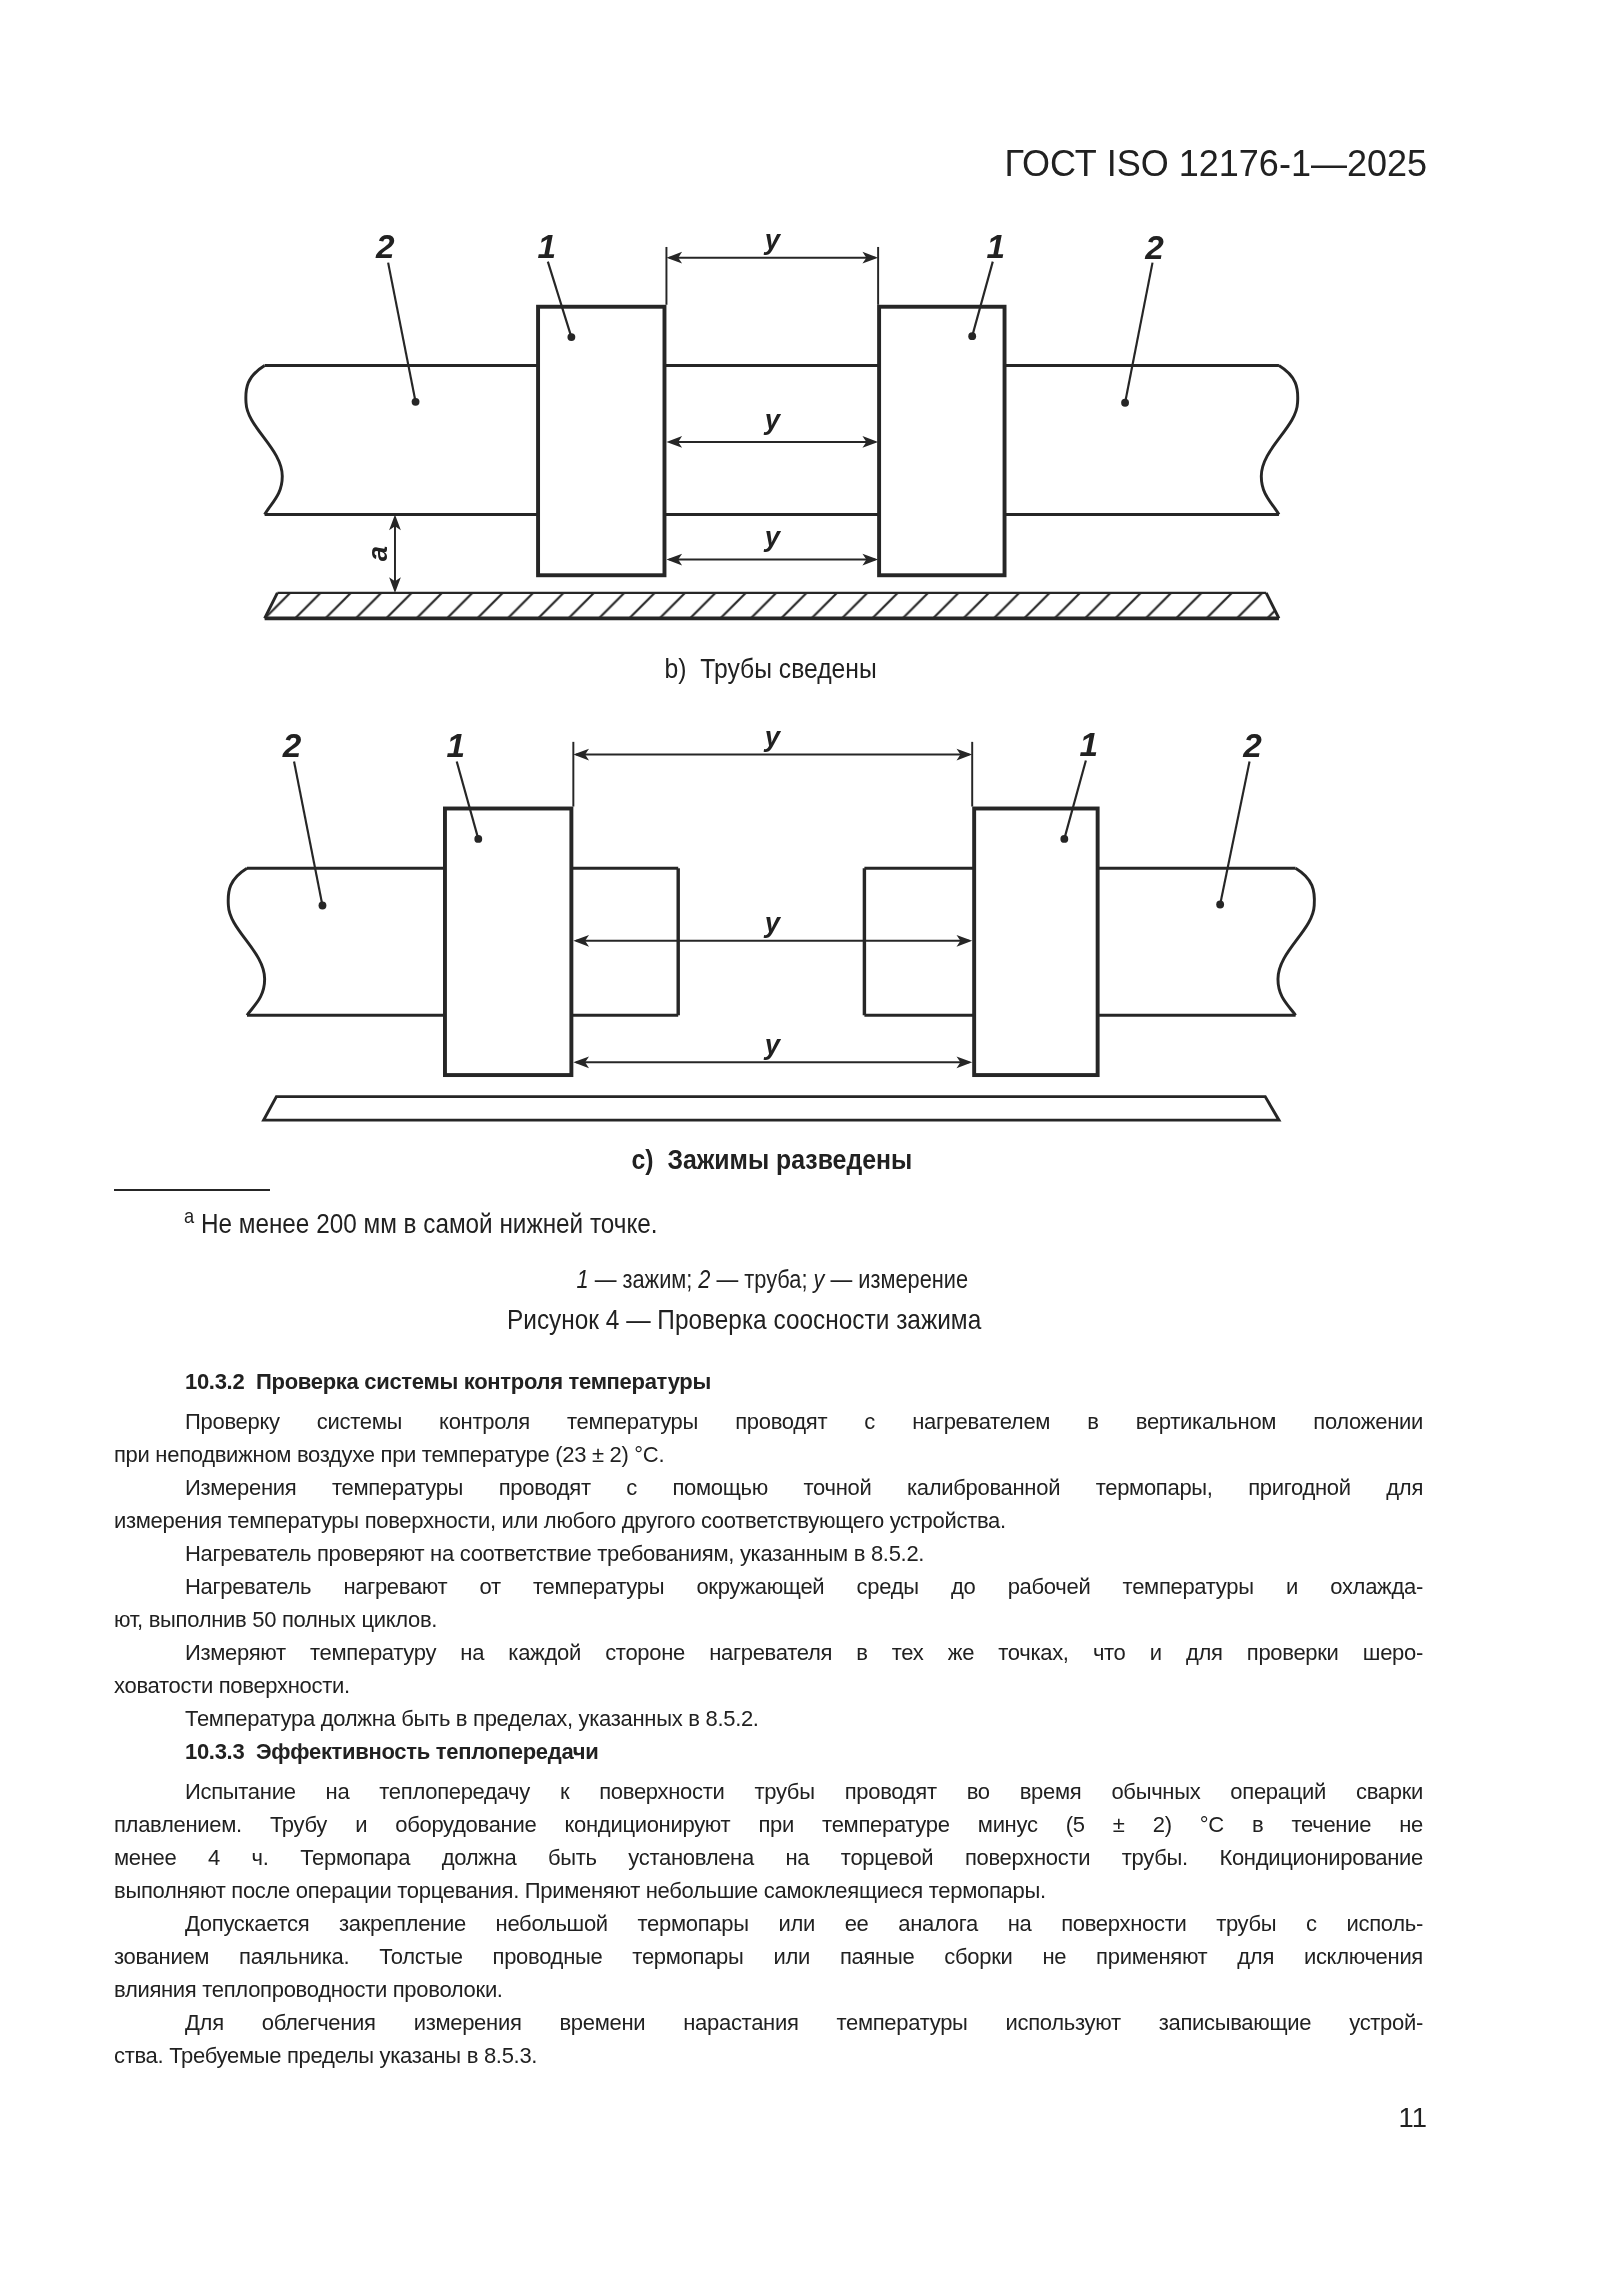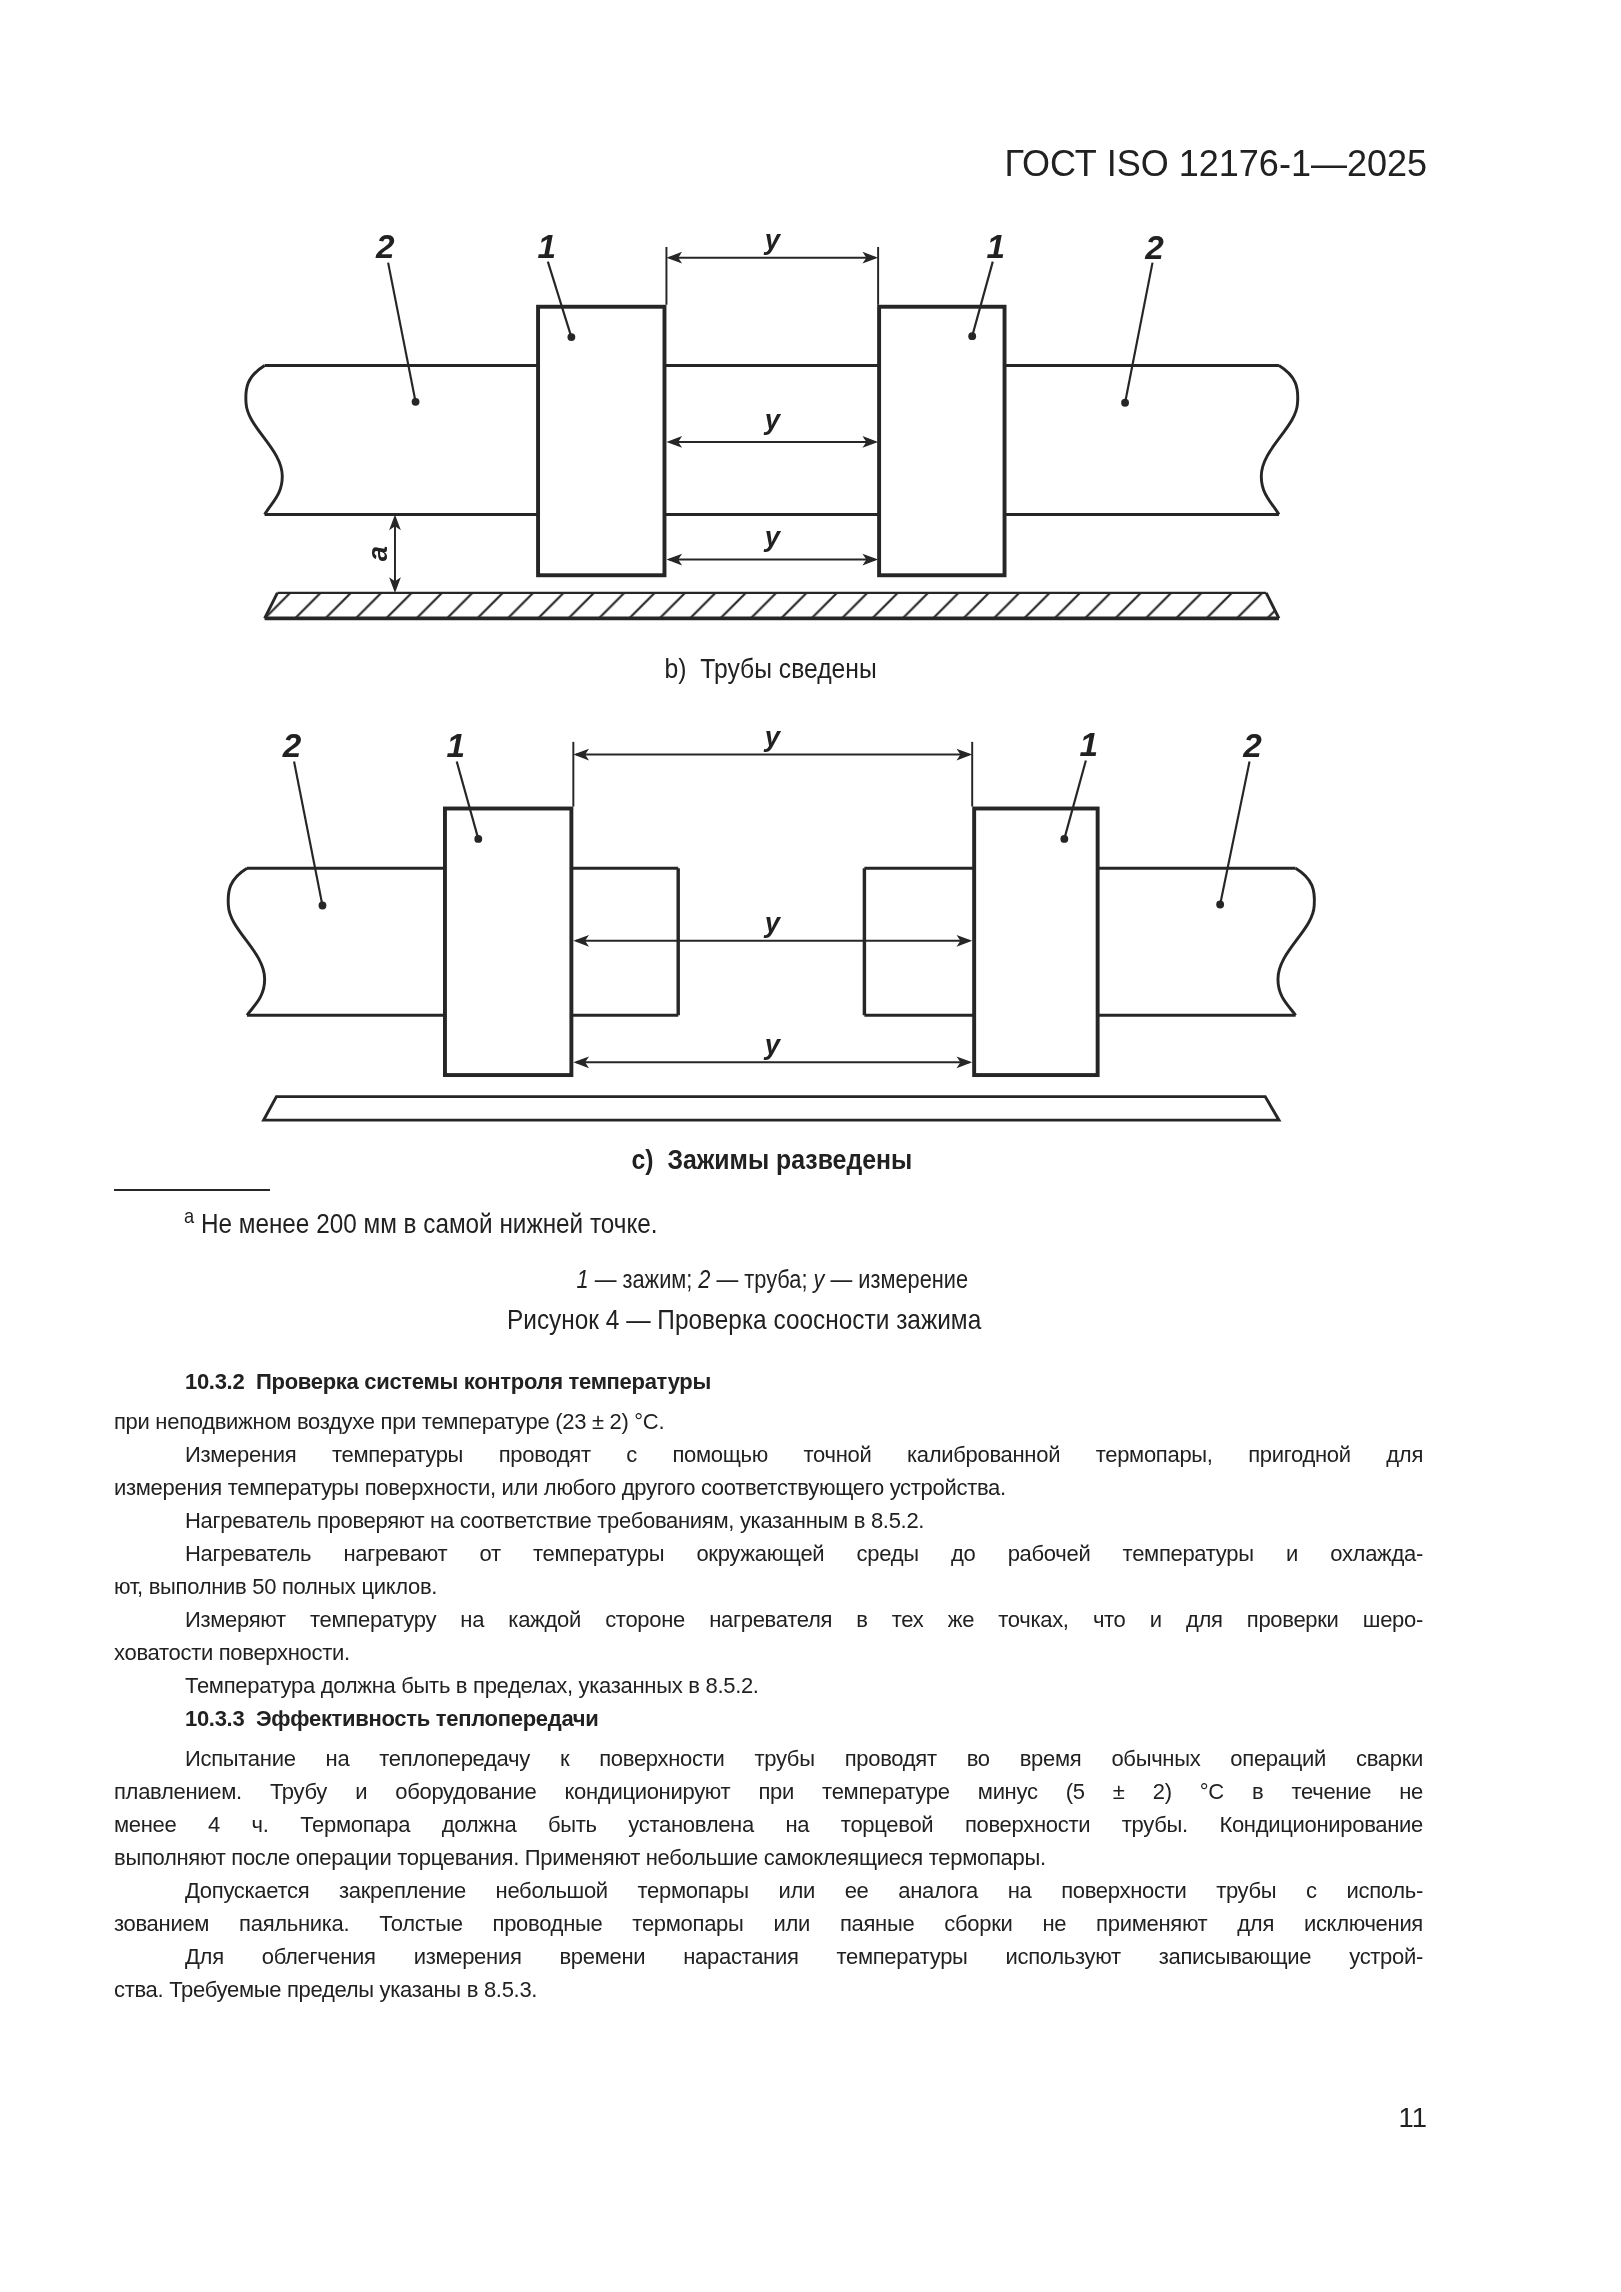--- a/index.html
+++ b/index.html
@@ -147,34 +147,36 @@
 <div class="abs" style="left:478px;top:1144px;width:588px;text-align:center;font-size:27.4px;line-height:32px;font-weight:bold;"><span style="display:inline-block;transform:scaleX(0.906);">c)&nbsp;&nbsp;Зажимы разведены</span></div>
 
 <div class="abs" style="left:114px;top:1189px;width:156px;height:2px;background:#262626;"></div>
 <div class="abs" style="left:184px;top:1200px;font-size:27.4px;line-height:32px;"><span style="display:inline-block;transform:scaleX(0.887);transform-origin:0 50%;"><sup style="font-size:20.6px;">a</sup> Не менее 200 мм в самой нижней точке.</span></div>
 
 <div class="abs" style="left:478px;top:1263px;width:588px;text-align:center;font-size:25.5px;line-height:32px;"><span style="display:inline-block;transform:scaleX(0.854);"><i>1</i> — зажим; <i>2</i> — труба; <i>у</i> — измерение</span></div>
 <div class="abs" style="left:478px;top:1304px;width:588px;text-align:left;font-size:27.4px;line-height:32px;"><span style="display:inline-block;transform:scaleX(0.891);">Рисунок 4 — Проверка соосности зажима</span></div>
 
 <div class="abs" id="txt">
 <div class="h ind">10.3.2&nbsp; Проверка системы контроля температуры</div>
+<div class="jl ind">Проверку системы контроля температуры проводят с нагревателем в вертикальном положении</div>
 <div>при неподвижном воздухе при температуре (23 ± 2) °С.</div>
 <div class="jl ind">Измерения температуры проводят с помощью точной калиброванной термопары, пригодной для</div>
 <div>измерения температуры поверхности, или любого другого соответствующего устройства.</div>
 <div class="ind">Нагреватель проверяют на соответствие требованиям, указанным в 8.5.2.</div>
 <div class="jl ind">Нагреватель нагревают от температуры окружающей среды до рабочей температуры и охлажда-</div>
 <div>ют, выполнив 50 полных циклов.</div>
 <div class="jl ind">Измеряют температуру на каждой стороне нагревателя в тех же точках, что и для проверки шеро-</div>
 <div>ховатости поверхности.</div>
 <div class="ind">Температура должна быть в пределах, указанных в 8.5.2.</div>
 <div class="h ind">10.3.3&nbsp; Эффективность теплопередачи</div>
 <div class="jl ind">Испытание на теплопередачу к поверхности трубы проводят во время обычных операций сварки</div>
 <div class="jl">плавлением. Трубу и оборудование кондиционируют при температуре минус (5 ± 2) °С в течение не</div>
 <div class="jl">менее 4 ч. Термопара должна быть установлена на торцевой поверхности трубы. Кондиционирование</div>
 <div>выполняют после операции торцевания. Применяют небольшие самоклеящиеся термопары.</div>
 <div class="jl ind">Допускается закрепление небольшой термопары или ее аналога на поверхности трубы с исполь-</div>
 <div class="jl">зованием паяльника. Толстые проводные термопары или паяные сборки не применяют для исключения</div>
+<div>влияния теплопроводности проволоки.</div>
 <div class="jl ind">Для облегчения измерения времени нарастания температуры используют записывающие устрой-</div>
 <div>ства. Требуемые пределы указаны в 8.5.3.</div>
 </div>
 
 <div class="abs" style="left:0;top:2066px;width:1427px;text-align:right;font-size:27.4px;line-height:32px;margin-top:36px;">11</div>
 
 
 </body></html>

